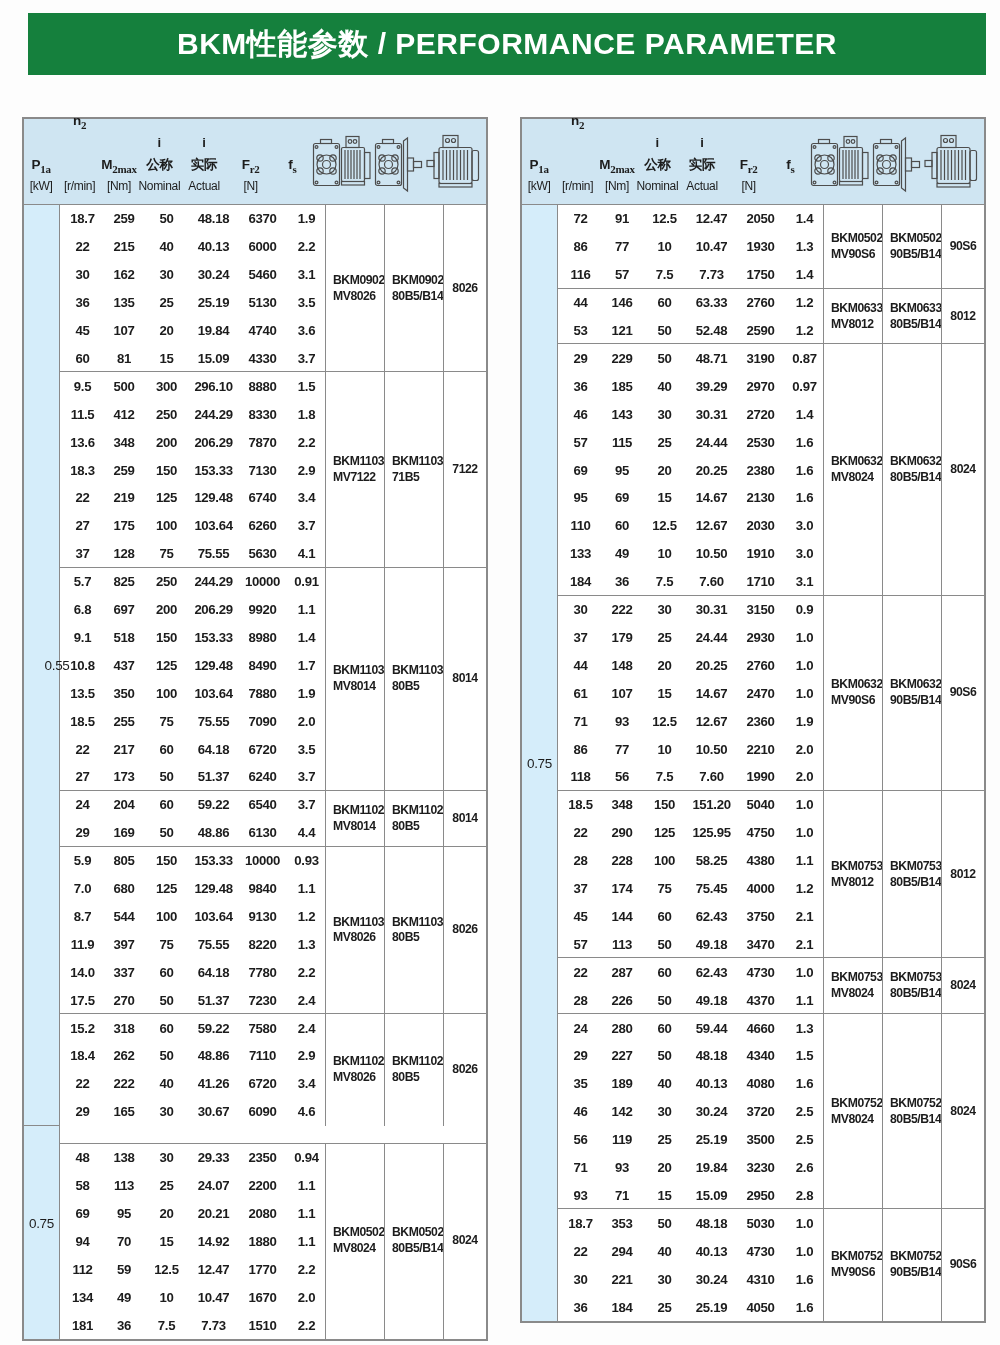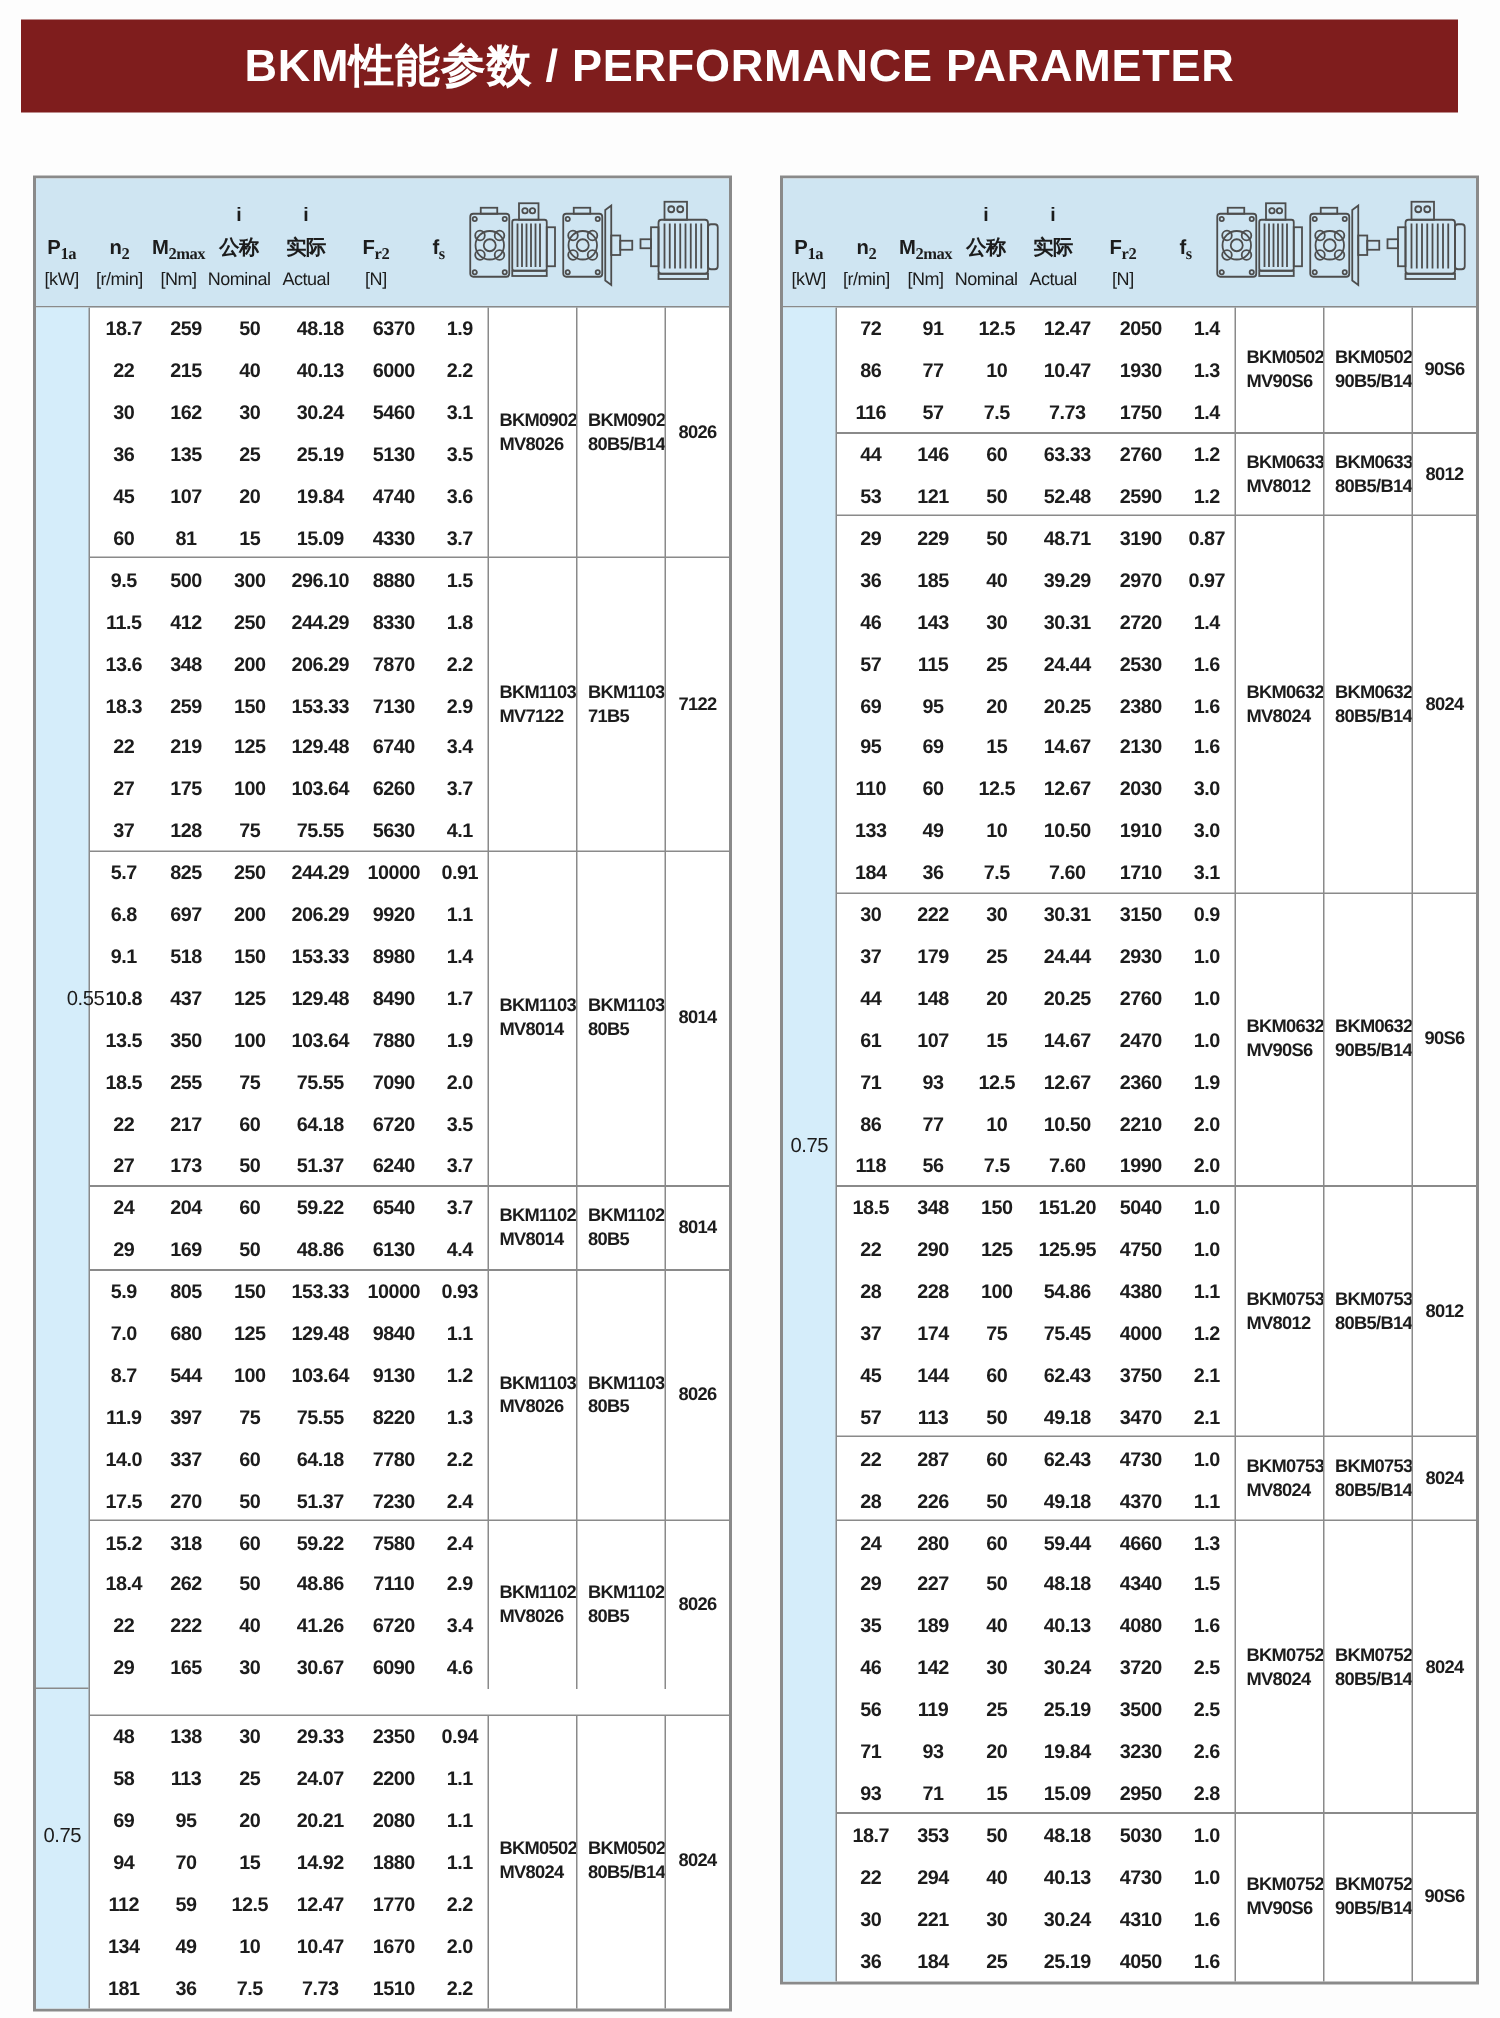--- a/index.html
+++ b/index.html
@@ -6,42 +6,42 @@
   html,body{margin:0;padding:0;}
   body{
     width:1000px;height:1345px;position:relative;background:#fdfdfd;
     font-family:"Liberation Sans","DejaVu Sans",sans-serif;color:#1c1c1c;
     -webkit-font-smoothing:antialiased;
   }
   *{box-sizing:border-box;}
 
   
   .banner{
-    position:absolute;left:14px;top:13px;width:958px;height:62px;
-    background:#7f1d1d;display:flex;align-items:center;justify-content:center;
+    position:absolute;left:28px;top:13px;width:958px;height:62px;
+    background:#15803d;display:flex;align-items:center;justify-content:center;
   }
   .banner span{
     color:#ffffff;font-weight:bold;font-size:30px;letter-spacing:.5px;white-space:nowrap;
   }
 
   
   .ptable{
     position:absolute;top:117px;width:466px;border:2px solid #8a8a8a;background:#ffffff;
   }
   #table-left{left:22px;}
   #table-right{left:520px;}
 
   
   .thead{
     height:86px;background:#cfe5f2;border-bottom:1px solid #8a8a8a;
     display:flex;align-items:stretch;
   }
   .hcell{display:flex;flex-direction:column;align-items:center;justify-content:flex-end;padding-bottom:8px;}
   .hp {width:36px;}
-  .hc0{width:45px;} .hc1{width:38px;} .hc2{width:47px;}
+  .hc0{width:45px;gap:44px;} .hc1{width:38px;} .hc2{width:47px;}
   .hc3{width:47px;} .hc4{width:51px;} .hc5{width:37px;}
   .hi{height:22px;font-size:13px;font-weight:bold;line-height:22px;}
   .hmain{height:22px;font-size:13.5px;line-height:22px;font-weight:bold;letter-spacing:-.3px;white-space:nowrap;}
   .hmain sub{font-size:11px;font-weight:bold;font-family:Liberation Serif, serif;}
   .hunit{height:20px;font-size:12px;line-height:20px;letter-spacing:-.3px;white-space:nowrap;}
   .hicons{flex:1;display:flex;align-items:center;justify-content:space-evenly;padding:4px 2px 2px 2px;}
   .hicons svg{stroke:#4d4d4d;fill:none;stroke-width:1.2;}
 
   
   .tbody{display:flex;}
@@ -985,21 +985,21 @@
                 <span class="dc w1">290</span>
                 <span class="dc w2">125</span>
                 <span class="dc w3">125.95</span>
                 <span class="dc w4">4750</span>
                 <span class="dc w5">1.0</span>
               </div>
               <div class="drow">
                 <span class="dc w0">28</span>
                 <span class="dc w1">228</span>
                 <span class="dc w2">100</span>
-                <span class="dc w3">54.86</span>
+                <span class="dc w3">58.25</span>
                 <span class="dc w4">4380</span>
                 <span class="dc w5">1.1</span>
               </div>
               <div class="drow">
                 <span class="dc w0">37</span>
                 <span class="dc w1">174</span>
                 <span class="dc w2">75</span>
                 <span class="dc w3">75.45</span>
                 <span class="dc w4">4000</span>
                 <span class="dc w5">1.2</span>

